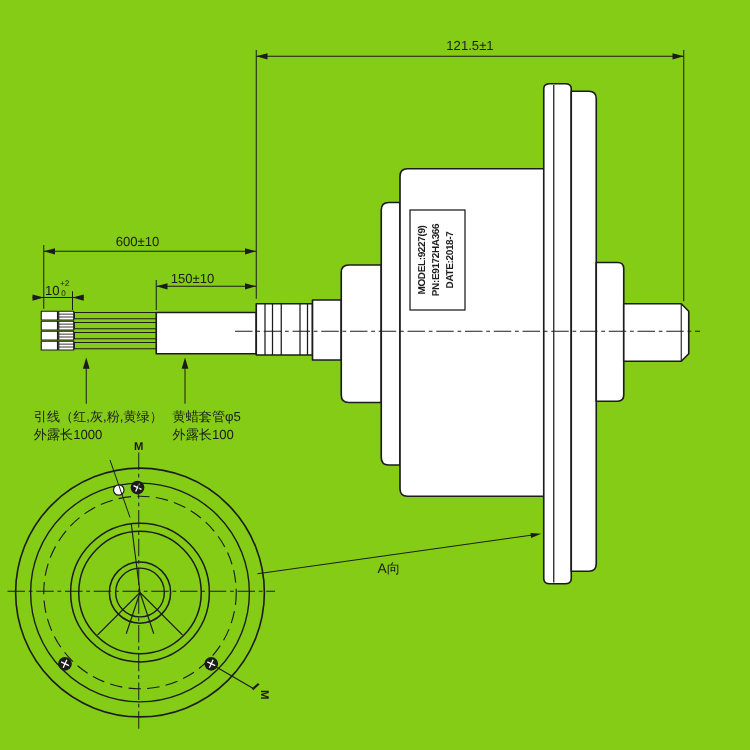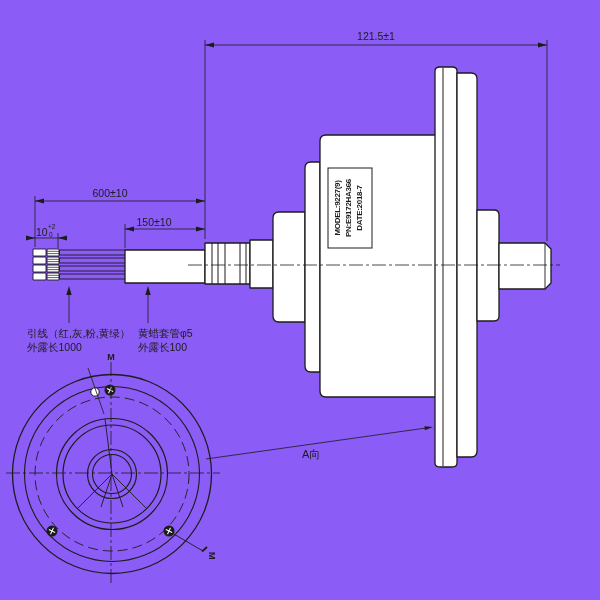--- a/index.html
+++ b/index.html
@@ -1,16 +1,16 @@
 <!DOCTYPE html>
 <html><head>
 <meta charset="utf-8">
 <style>
   html,body{margin:0;padding:0;background:#ffffff;}
-  .sheet{width:600px;height:600px;position:relative;background:#8b5cf6;overflow:hidden;
+  .sheet{width:600px;height:600px;position:relative;background:#84cc16;overflow:hidden;
          font-family:"Liberation Sans", sans-serif;}
   svg{position:absolute;left:0;top:0;}
   text{fill:#1c1c1c;}
   .dim-text{font-size:10.5px;}
   .tol-text{font-size:6.5px;}
   .cjk-text{font-size:10.5px;}
   .view-text{font-size:11px;}
   .sec-text{font-size:9px;font-weight:bold;}
   .plate-text{font-size:8px;font-weight:bold;letter-spacing:-0.3px;}
 </style>

